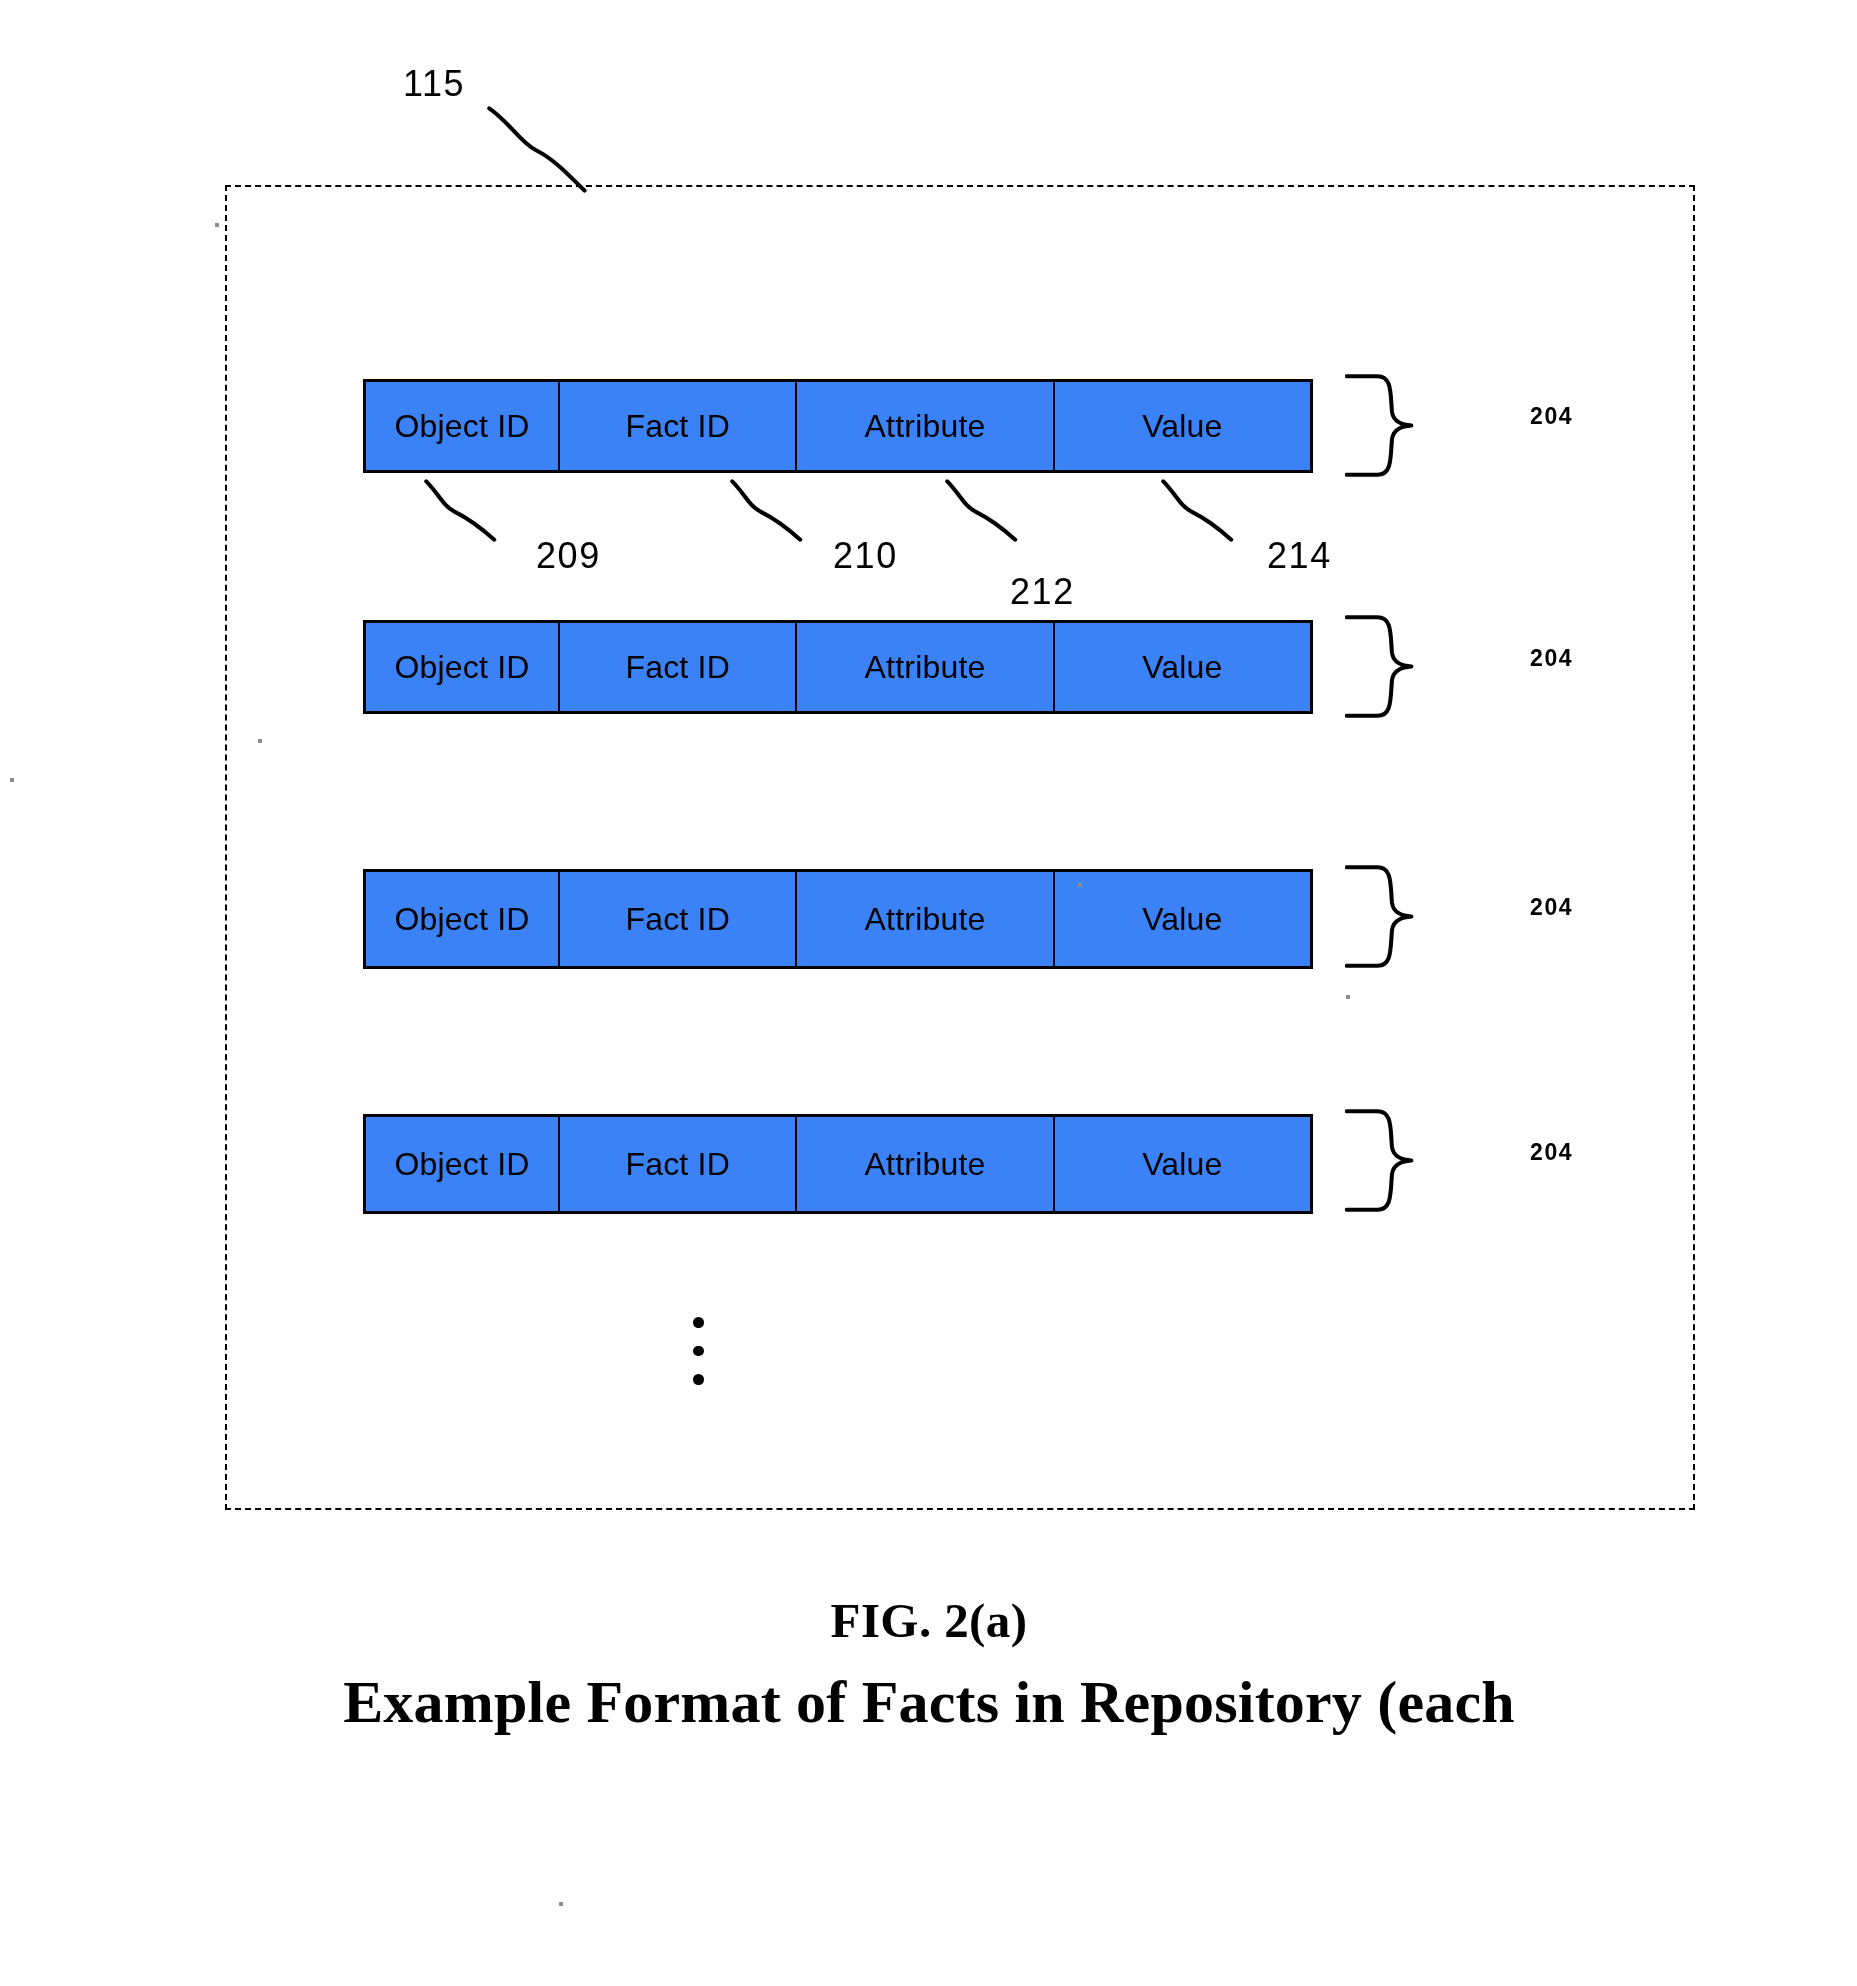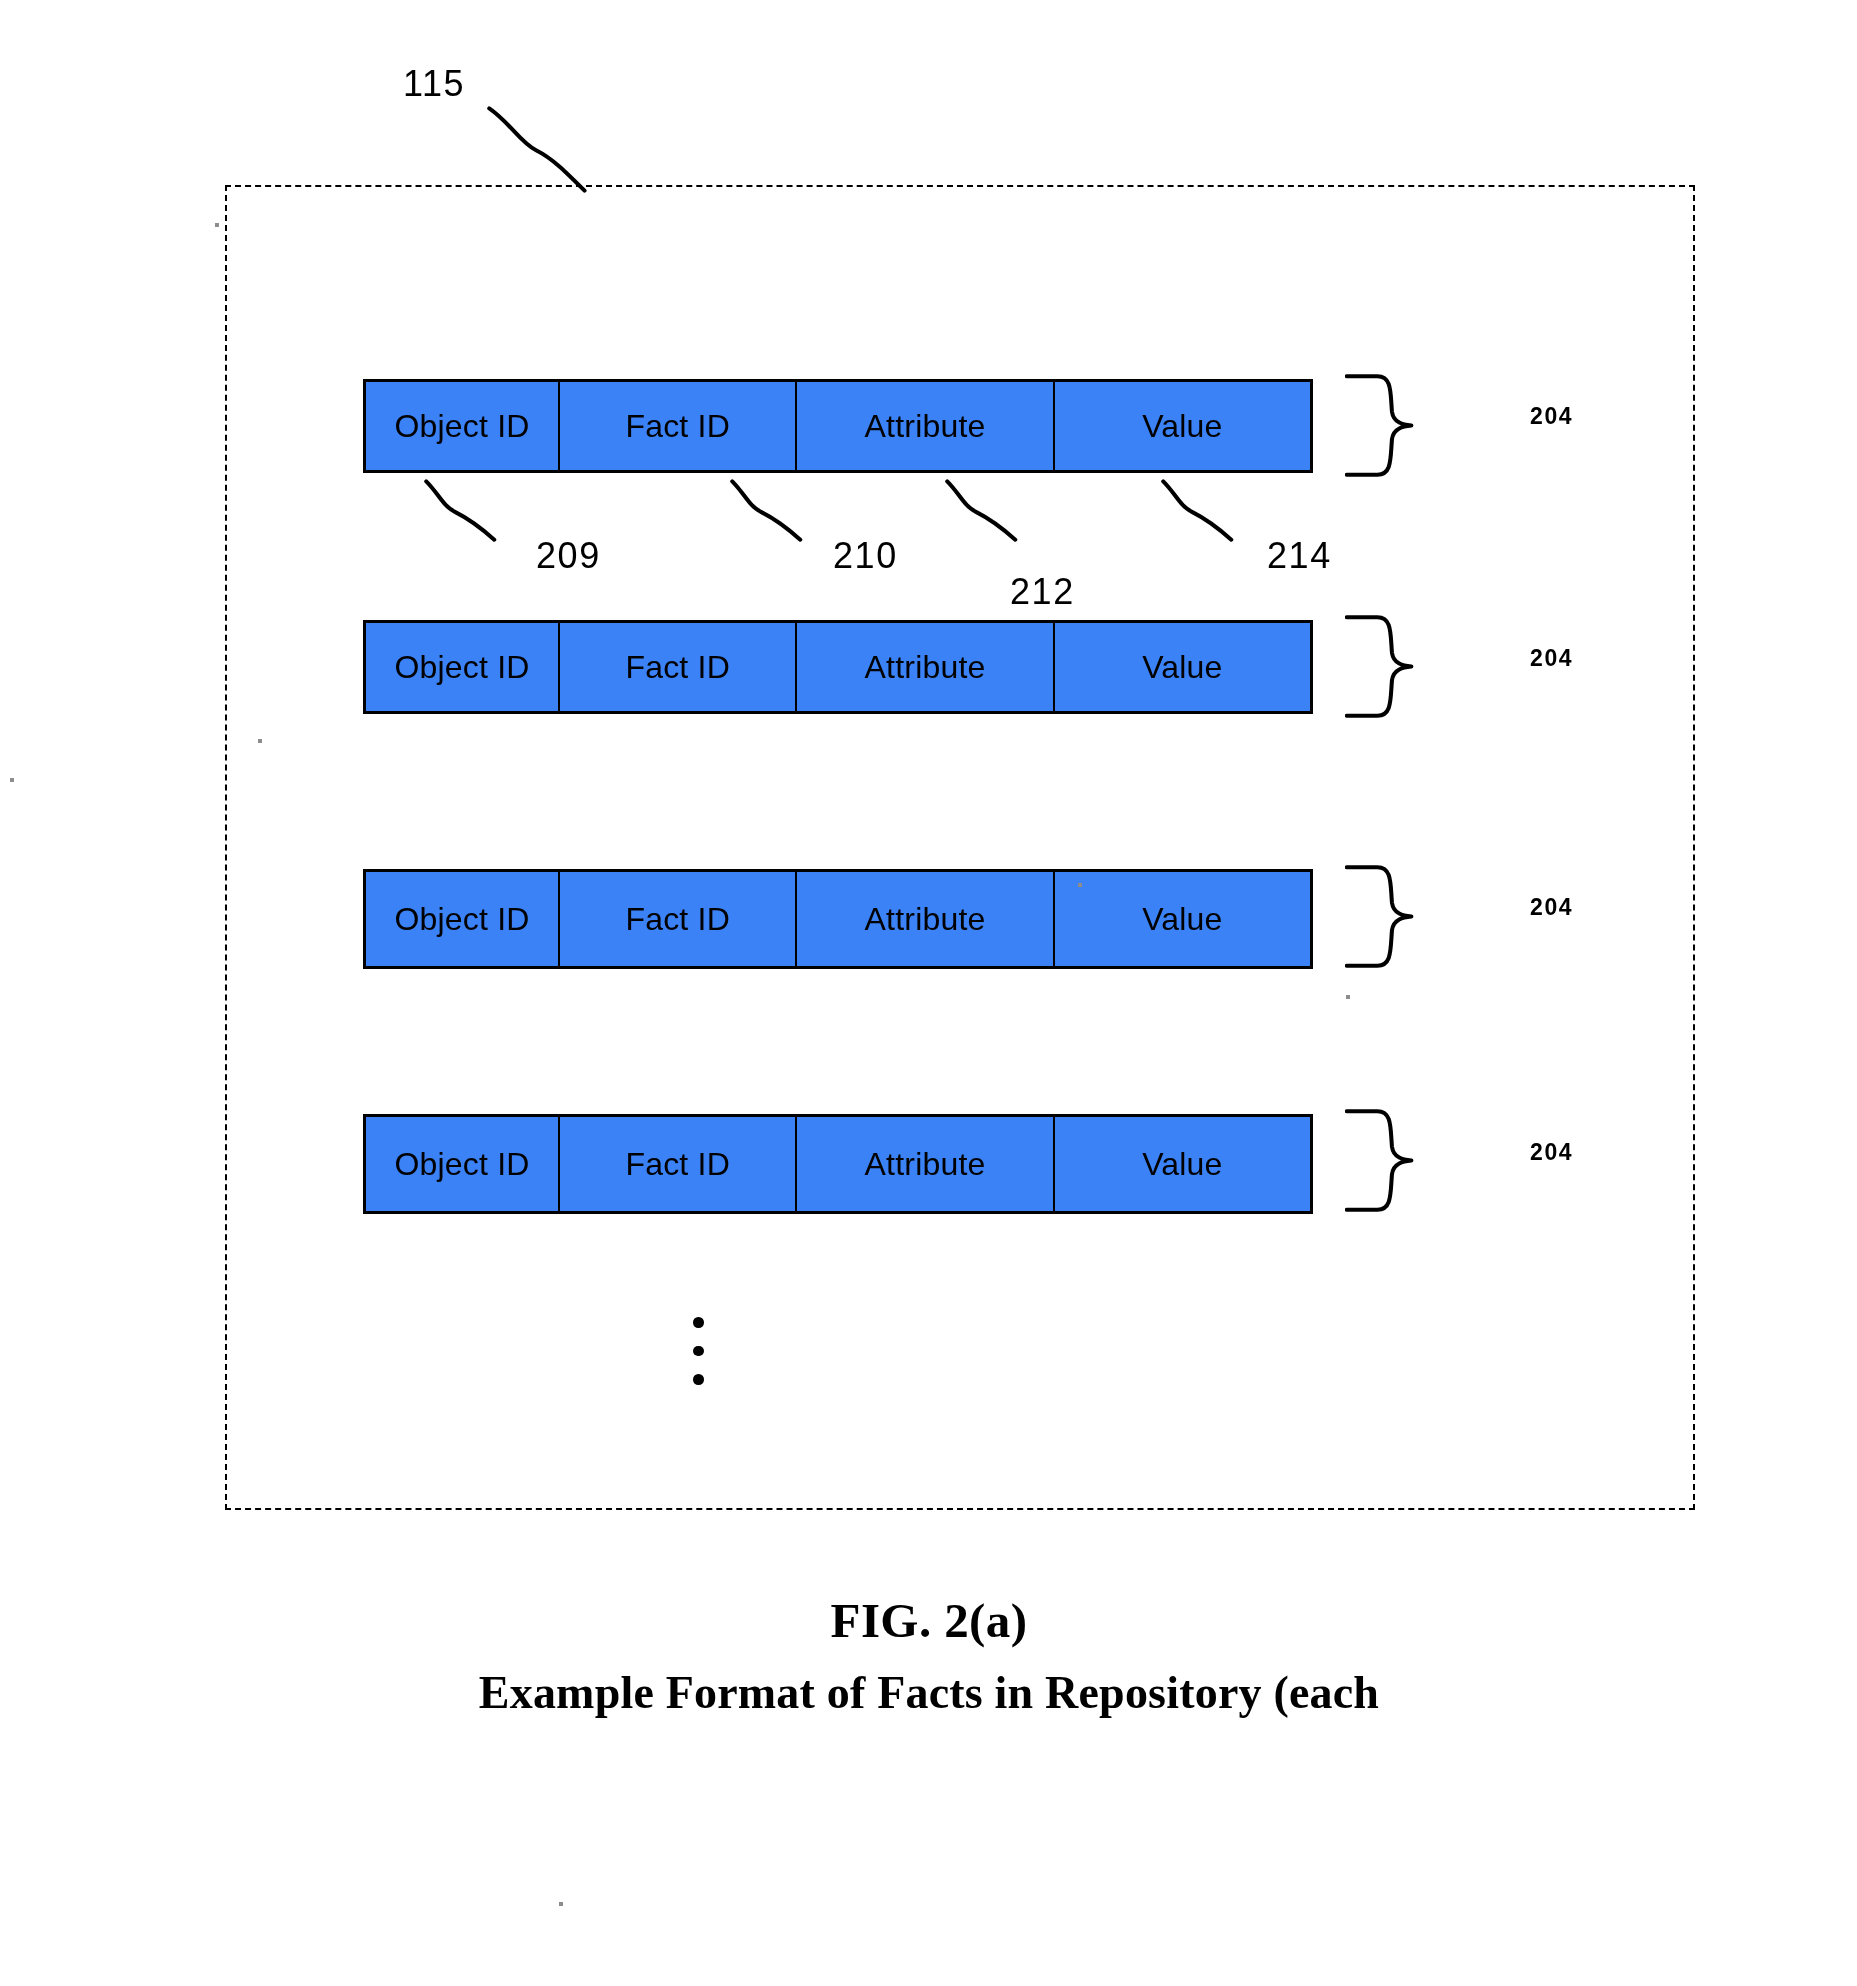--- a/index.html
+++ b/index.html
@@ -157,21 +157,21 @@
     font-family: "Liberation Serif", serif;
     font-weight: bold;
     color: #000000;
   }
   .caption .fig-no {
     font-size: 49px;
     letter-spacing: 0.4px;
     line-height: 1.18;
   }
   .caption .fig-title {
-    font-size: 46px;
+    font-size: 60px;
     line-height: 1.30;
     margin-top: 13px;
     letter-spacing: 0.2px;
   }
 
   
   .speck {
     position: absolute;
     width: 4px;
     height: 4px;

